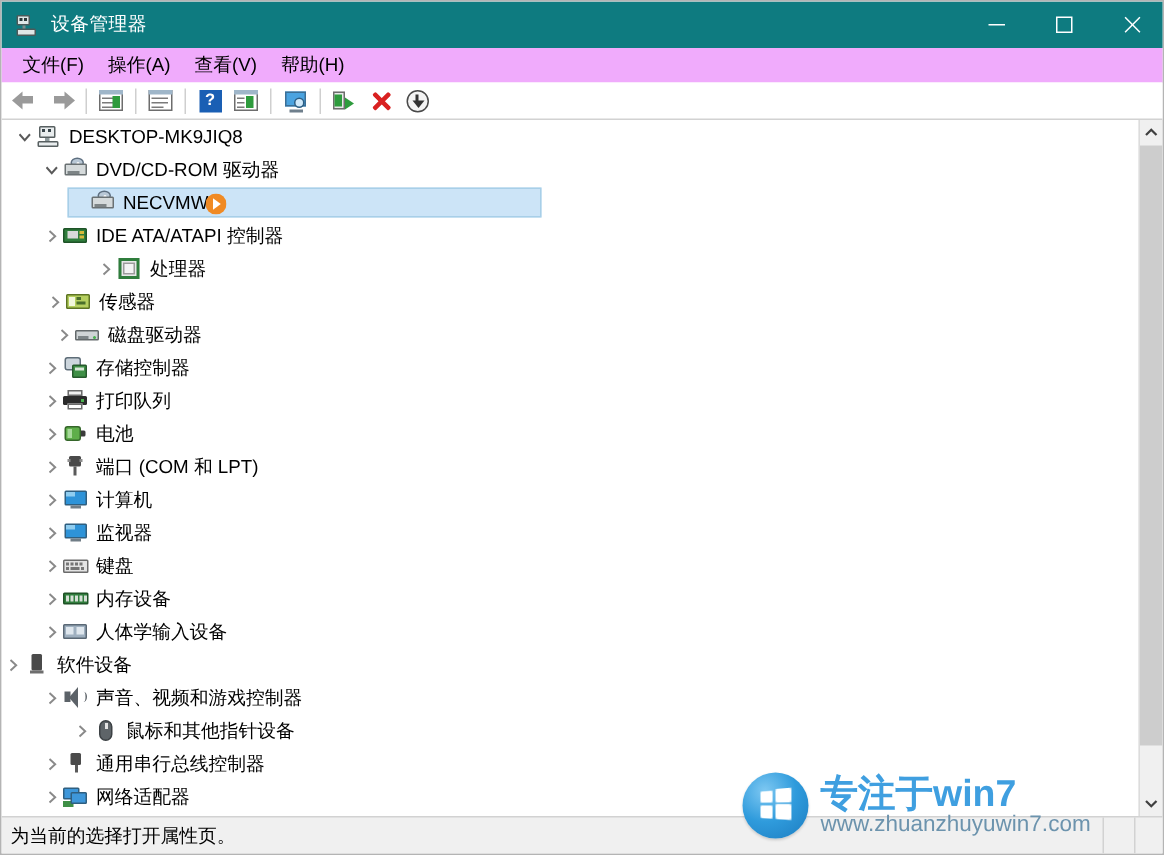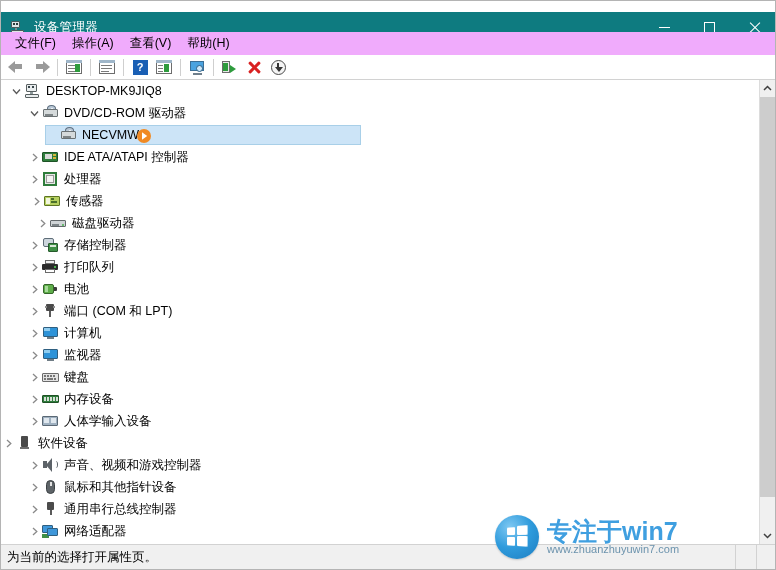--- a/index.html
+++ b/index.html
@@ -22,21 +22,21 @@
     height: 570px;
     background: #ffffff;
     box-sizing: border-box;
     border: 1px solid #b4b4b4;
     overflow: hidden;
   }
 
   
   .titlebar {
     position: absolute;
-    left: 0; top: 11px;
+    left: 0; top: 0;
     width: 776px;
     height: 31px;
     background: #0e7b80;
     display: flex;
     align-items: center;
   }
   .title-icon {
     width: 16px; height: 16px;
     margin-left: 9px;
     margin-right: 8px;
@@ -640,21 +640,21 @@
   }
   .wm-title {
     font-size: 25px;
     font-weight: bold;
     color: #3f9fe0;
     letter-spacing: 0px;
     text-shadow: 0 1px 0 rgba(255,255,255,0.8);
     white-space: nowrap;
   }
   .wm-url {
-    font-size: 11px;
+    font-size: 15px;
     color: #6c93ad;
     margin-top: 0;
     white-space: nowrap;
   }
 </style>
 </head>
 <body>
 
 <div id="app">
 
@@ -821,21 +821,21 @@
       </div>
       <div class="row-icon i-ide">
         <div class="card"></div>
           <div class="chip"></div>
           <div class="pin1"></div>
           <div class="pin2"></div>
       </div>
       <div class="row-label">IDE ATA/ATAPI 控制器</div>
     </div>
 
-    <div class="row" style="padding-left:26px;">
+    <div class="row" style="padding-left:26px;margin-left:36px;">
       <div class="chev">
         <svg width="9" height="9" viewBox="0 0 9 9">
             <path d="M3 1 L6.8 4.5 L3 8" stroke="#8a8a8a" stroke-width="1.3" fill="none"></path>
           </svg>
       </div>
       <div class="row-icon i-cpu">
         <div class="outer"></div>
           <div class="inner"></div>
       </div>
       <div class="row-label">处理器</div>
@@ -1026,21 +1026,21 @@
           </svg>
       </div>
       <div class="row-icon i-sound">
         <div class="spk"></div>
           <div class="cone"></div>
           <div class="wv1"></div>
       </div>
       <div class="row-label">声音、视频和游戏控制器</div>
     </div>
 
-    <div class="row" style="padding-left:26px;">
+    <div class="row" style="padding-left:26px;margin-left:20px;">
       <div class="chev">
         <svg width="9" height="9" viewBox="0 0 9 9">
             <path d="M3 1 L6.8 4.5 L3 8" stroke="#8a8a8a" stroke-width="1.3" fill="none"></path>
           </svg>
       </div>
       <div class="row-icon i-mouse">
         <div class="bd"></div>
           <div class="whl"></div>
       </div>
       <div class="row-label">鼠标和其他指针设备</div>

